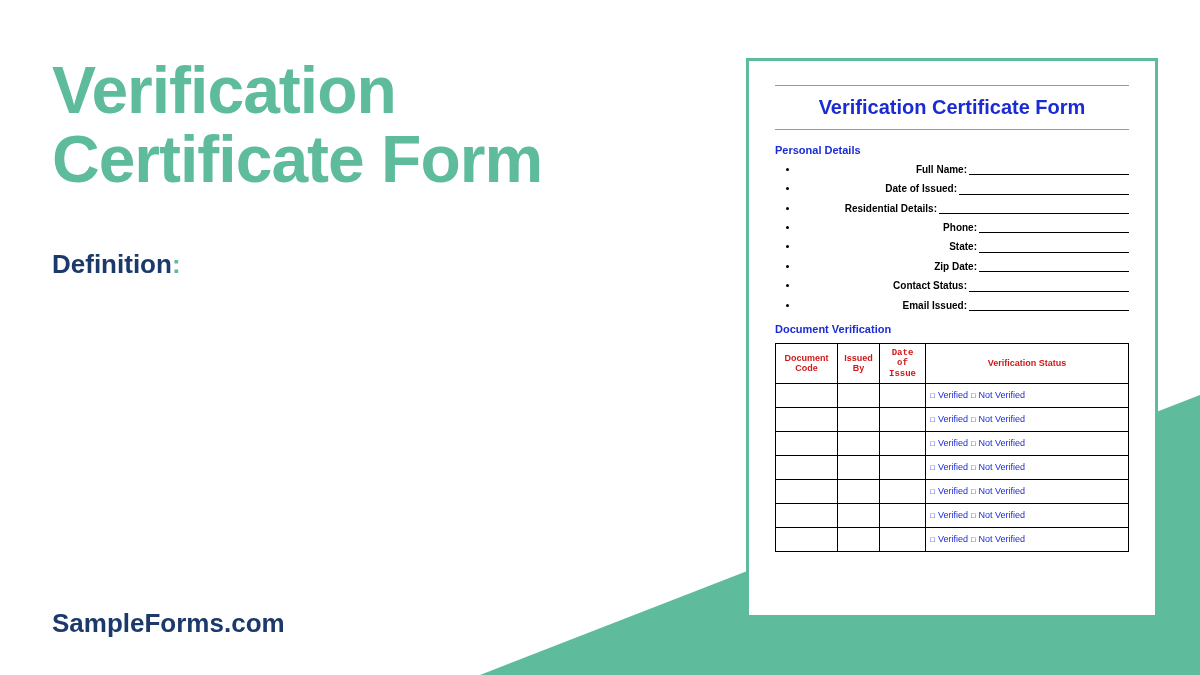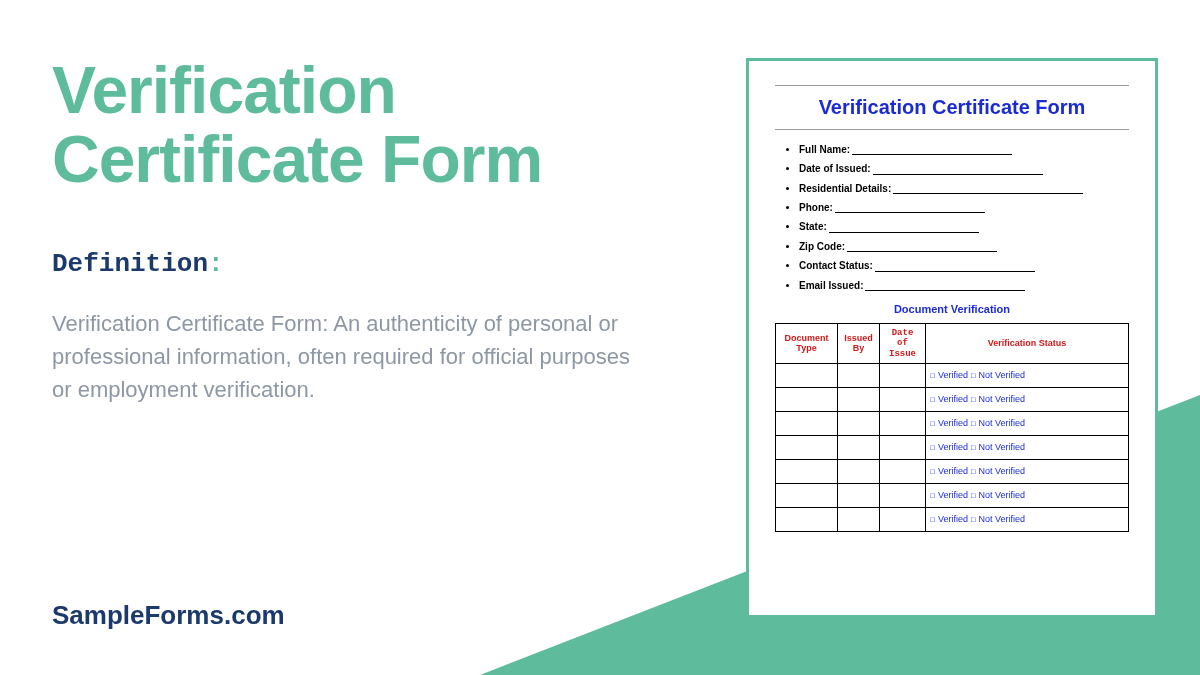--- a/index.html
+++ b/index.html
@@ -32,34 +32,33 @@
     font-weight: 800;
     color: #5ebc9c;
     line-height: 1.05;
     letter-spacing: -1px;
     margin-bottom: 54px;
   }
   .def-row {
     font-size: 26px;
     font-weight: 700;
     margin-bottom: 28px;
-    font-family: Liberation Mono, monospace;
   }
   .def-label { color: #1b3a6b; }
   .def-colon { color: #5ebc9c; }
   .def-body {
     font-size: 22px;
     color: #8d97a5;
     line-height: 1.5;
     font-weight: 500;
   }
   .site-name {
     position: absolute;
     left: 52px;
-    bottom: 44px;
+    bottom: 36px;
     font-size: 26px;
     font-weight: 800;
     color: #1b3a6b;
   }
   .form-card {
     position: absolute;
     right: 42px;
     top: 58px;
     width: 412px;
     height: 560px;
@@ -82,25 +81,26 @@
     font-weight: 700;
     color: #1a2bd6;
     padding: 4px 0;
   }
   .sect-head {
     font-size: 11px;
     font-weight: 700;
     color: #1a2bd6;
     margin-bottom: 8px;
   }
-  .sect-head.docver { margin-top: 12px; text-align: center; }
+  .sect-head.docver { margin-top: 12px; }
   .field-list {
     list-style: disc;
     padding-left: 24px;
     margin-bottom: 6px;
+    text-align: right;
   }
   .field-list li {
     font-size: 10px;
     font-weight: 700;
     color: #000;
     margin-bottom: 8px;
     white-space: nowrap;
   }
   .field-list li .blank {
     display: inline-block;
@@ -143,46 +143,46 @@
 </head>
 <body>
 
 <div class="triangle"></div>
 
 <div class="left-content">
   <div class="main-title">Verification Certificate Form</div>
   <div class="def-row">
     <span class="def-label">Definition</span><span class="def-colon">:</span>
   </div>
-  <div class="def-body">Verification Certificate Form: An authenticity of personal or professional information, often required for official purposes or employment verification.</div>
 </div>
 
 <div class="site-name">SampleForms.com</div>
 
 <div class="form-card">
   <div class="form-hr-top"></div>
   <div class="form-title">Verification Certificate Form</div>
   <div class="form-hr-bot"></div>
 
+  <div class="sect-head">Personal Details</div>
   <ul class="field-list">
     <li><span>Full Name:</span><span class="blank" style="width:160px"></span></li>
     <li><span>Date of Issued:</span><span class="blank" style="width:170px"></span></li>
     <li><span>Residential Details:</span><span class="blank" style="width:190px"></span></li>
     <li><span>Phone:</span><span class="blank" style="width:150px"></span></li>
     <li><span>State:</span><span class="blank" style="width:150px"></span></li>
-    <li><span>Zip Code:</span><span class="blank" style="width:150px"></span></li>
+    <li><span>Zip Date:</span><span class="blank" style="width:150px"></span></li>
     <li><span>Contact Status:</span><span class="blank" style="width:160px"></span></li>
     <li><span>Email Issued:</span><span class="blank" style="width:160px"></span></li>
   </ul>
 
   <div class="sect-head docver">Document Verification</div>
   <table class="doc-table">
     <thead>
       <tr>
-        <th class="col1">Document Type</th>
+        <th class="col1">Document Code</th>
         <th class="col2">Issued By</th>
         <th class="col3">Date of Issue</th>
         <th>Verification Status</th>
       </tr>
     </thead>
     <tbody id="doc-rows">
         <tr>
           <td></td>
           <td></td>
           <td></td>

